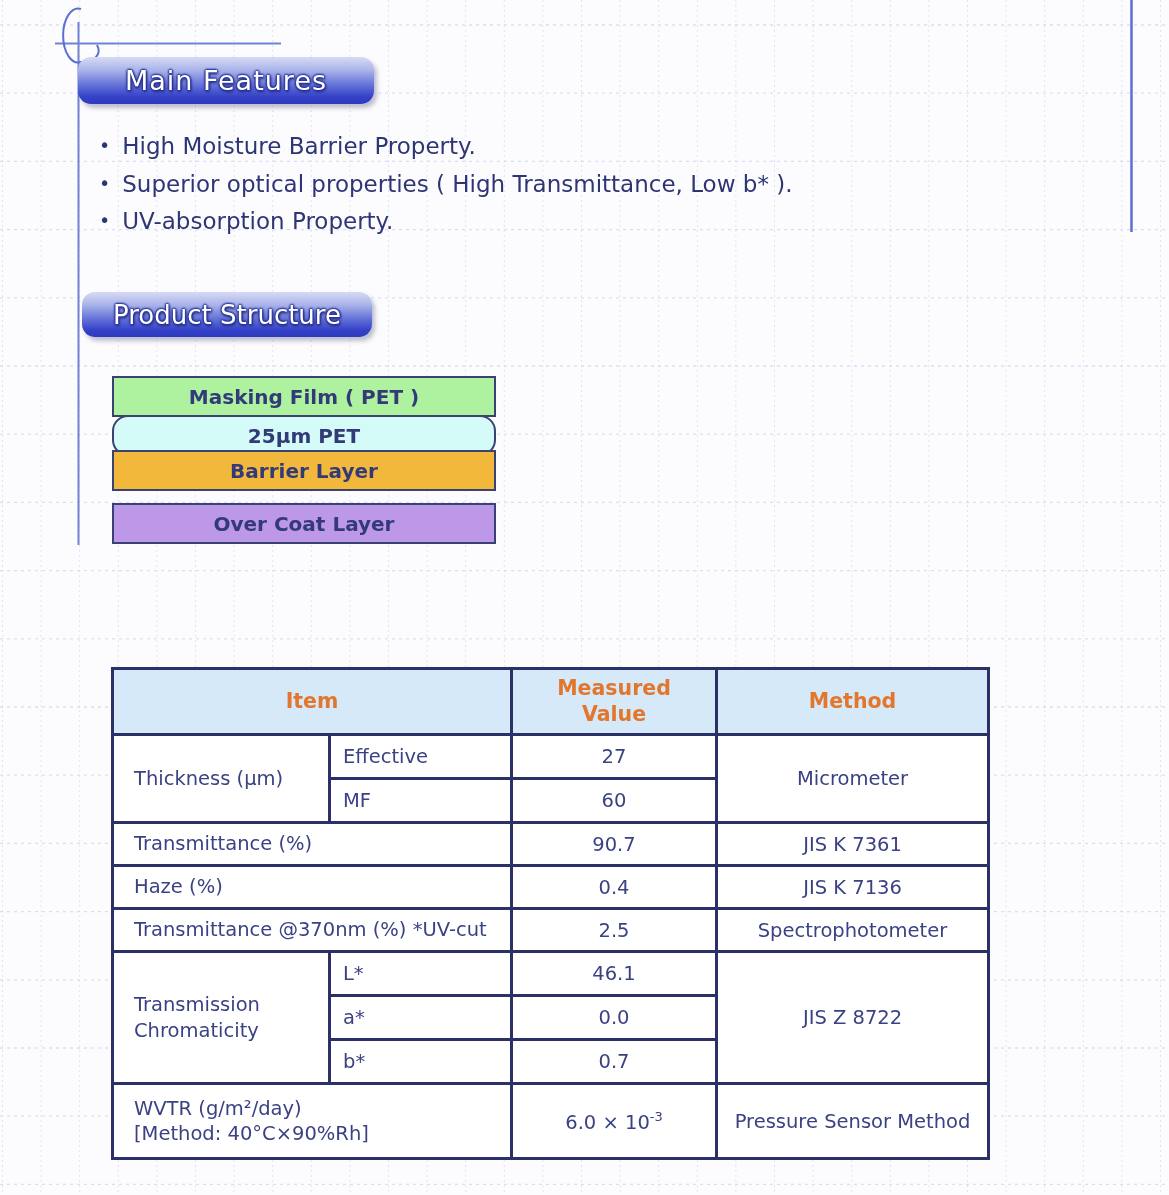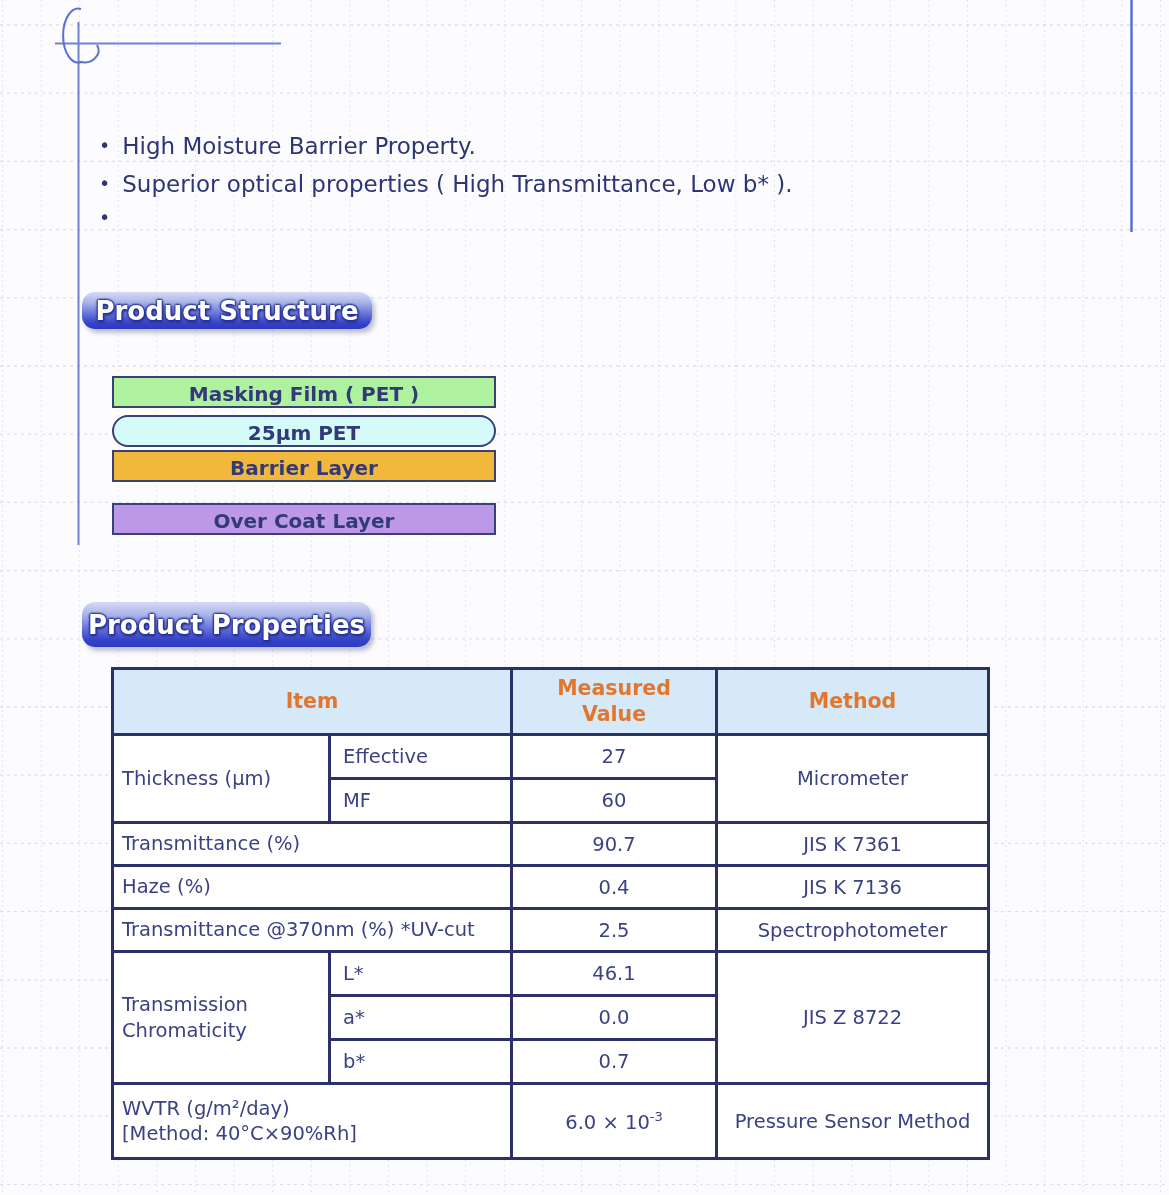--- a/index.html
+++ b/index.html
@@ -25,41 +25,41 @@
     display: flex;
     align-items: center;
     justify-content: center;
     border-radius: 13px;
     background: linear-gradient(180deg, #d6dbf4 0%, #aab4ea 28%, #6371d8 60%, #3441c8 85%, #2e3abd 100%);
     box-shadow: 3px 4px 4px rgba(128,132,160,0.5);
     color: #ffffff;
     text-shadow: 0 1px 2px #283394, 1px 0 2px #283394, -1px 0 2px #283394, 0 -1px 2px #283394, 1px 2px 3px #1f2a80;
   }
   .pill.main { left: 78px;  top: 57px;  width: 296px; height: 47px; font-size: 27px; letter-spacing: 1px; }
-  .pill.structure  { left: 82px; top: 292px; width: 290px; height: 37px; font-size: 26px; font-weight: bold; }
+  .pill.structure  { left: 82px; top: 292px; width: 290px; height: 45px; font-size: 26px; font-weight: normal; }
   .pill.properties { left: 82px; top: 602px; width: 289px; height: 45px; font-size: 26px; font-weight: bold; }
 
   
   .bullets {
     position: absolute;
     left: 99px; top: 133px;
     z-index: 2;
     color: #2e3575;
     font-size: 23px;
   }
   .bullet-line { display: flex; align-items: baseline; height: 37.5px; }
   .bullet-dot  { font-size: 19px; margin-right: 12px; position: relative; top: -2px; }
 
   
   .layers { position: absolute; left: 112px; top: 376px; width: 384px; z-index: 2; }
   .layer {
     position: absolute;
-    left: 0; width: 384px; height: 32px;
+    left: 0; width: 384px; height: 41px;
     border: 2px solid #3a4173;
-    display: flex; align-items: flex-end; justify-content: center;
+    display: flex; align-items: center; justify-content: center;
     font-size: 20px; font-weight: bold; color: #333a78;
   }
   .layer.l0 { top: 0px; }
   .layer.l1 { top: 39px; border-radius: 16px; }
   .layer.l2 { top: 74px; }
   .layer.l3 { top: 127px; }
 
   
   .props-table {
     position: absolute;
@@ -81,21 +81,21 @@
     height: 66px;
     background: #d6e9f8;
     color: #e2762d;
     font-size: 20.5px;
     font-weight: bold;
     text-align: center;
     white-space: pre-line;
     line-height: 1.25;
   }
   .props-table td { height: 44px; background: #ffffff; font-weight: normal; }
-  .cell-item  { text-align: left; padding-left: 8px; white-space: pre-line; line-height: 1.3; }
+  .cell-item  { text-align: left; padding-left: 20px; white-space: pre-line; line-height: 1.3; }
   .cell-sub   { text-align: left; padding-left: 12px; }
   .cell-value { text-align: center; }
   .cell-method{ text-align: center; }
   .row-short td { height: 43px; }
   .row-wvtr td  { height: 75px; }
   .sub-border { border-top-width: 2px; }
   .props-table sup { font-size: 13px; }
 </style>
 </head>
 <body>
@@ -153,32 +153,36 @@
         <line x1="0" y1="1048.0000000000002" x2="1169" y2="1048.0000000000002" stroke="#d3d7ee" stroke-width="1.3" stroke-dasharray="3 4" opacity="0.8"></line>
         <line x1="0" y1="1116.2000000000003" x2="1169" y2="1116.2000000000003" stroke="#d3d7ee" stroke-width="1.3" stroke-dasharray="3 4" opacity="0.8"></line>
         <line x1="0" y1="1184.4000000000003" x2="1169" y2="1184.4000000000003" stroke="#d3d7ee" stroke-width="1.3" stroke-dasharray="3 4" opacity="0.8"></line>
       </g>
     <line x1="78.5" y1="22" x2="78.5" y2="545" stroke="#7182d6" stroke-width="2"></line>
     <line x1="55" y1="43.5" x2="281" y2="43.5" stroke="#7182d6" stroke-width="2"></line>
     <line x1="1131.5" y1="0" x2="1131.5" y2="232" stroke="#5a6fd0" stroke-width="2.5"></line>
     <path d="M81 9 A15 27 0 1 0 81 62 A14 12 0 0 0 97 45" fill="none" stroke="#5a6fd0" stroke-width="2"></path>
   </svg>
 
+  <div class="pill main">
+    <span>Main Features</span>
+  </div>
 
   <div class="bullets">
     <div class="bullet-line">
       <span class="bullet-dot">•</span>
       <span>High Moisture Barrier Property.</span>
     </div>
     <div class="bullet-line">
       <span class="bullet-dot">•</span>
       <span>Superior optical properties ( High Transmittance, Low b* ).</span>
     </div>
     <div class="bullet-line">
       <span class="bullet-dot">•</span>
+      <span>UV-absorption Property.</span>
     </div>
   </div>
 
   <div class="pill structure">
     <span>Product Structure</span>
   </div>
 
   <div class="layers">
     <div class="layer l0" style="background-color: rgb(174, 242, 160);">
       <span>Masking Film ( PET )</span>
@@ -187,23 +191,20 @@
       <span>25μm PET</span>
     </div>
     <div class="layer l2" style="background-color: rgb(242, 184, 60);">
       <span>Barrier Layer</span>
     </div>
     <div class="layer l3" style="background-color: rgb(189, 152, 232);">
       <span>Over Coat Layer</span>
     </div>
   </div>
 
-  <div class="pill properties">
-    <span>Product Properties</span>
-  </div>
 
   <table class="props-table">
     <colgroup>
       <col style="width:217px">
         <col style="width:182px">
         <col style="width:205px">
         <col style="width:272px">
     </colgroup>
     <tbody>
         <tr>

